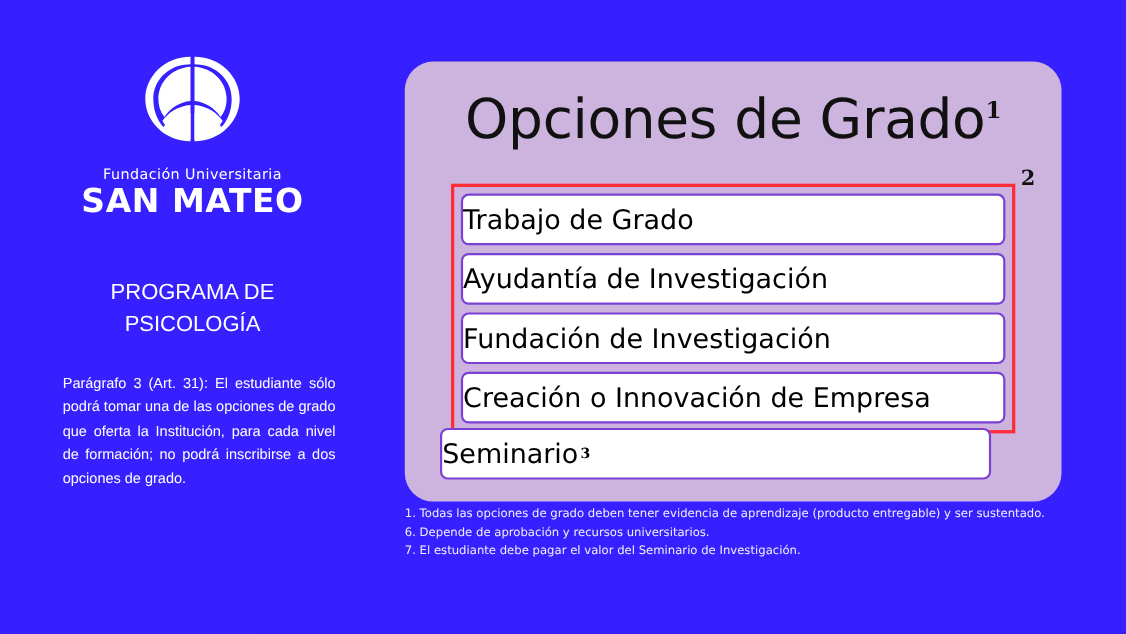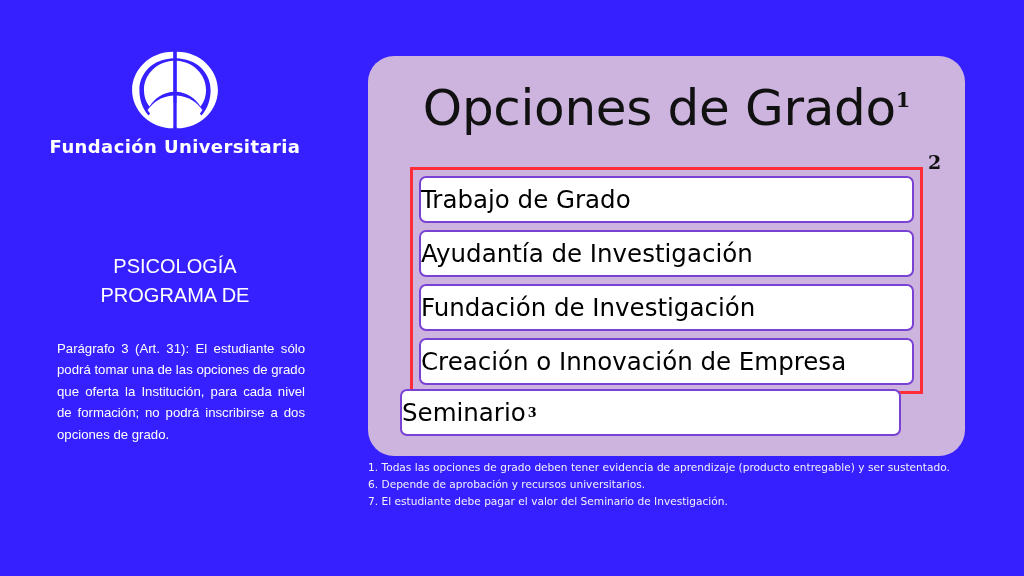--- a/index.html
+++ b/index.html
@@ -34,25 +34,25 @@
 
   .logo-mark {
     width: 92px;
     height: 84px;
     margin: 0 auto;
     display: block;
   }
 
   .logo-sub {
     color: #ffffff;
-    font-size: 18px;
+    font-size: 13px;
     letter-spacing: 0.4px;
-    margin-top: 4px;
-    font-family: "DejaVu Sans", sans-serif;
-    font-weight: 700;
+    margin-top: 20px;
+    font-family: "DejaVu Sans", sans-serif;
+    font-weight: 400;
   }
 
   .logo-name {
     color: #ffffff;
     font-size: 30px;
     font-weight: bold;
     letter-spacing: 0.5px;
     line-height: 1.05;
     margin-top: 1px;
     font-family: "DejaVu Sans", sans-serif;
@@ -222,25 +222,26 @@
                  C72 55 63 49 52 48
                  Z"></path>
         <path d="M52 52
                  C64 53 74 59 80 68
                  C75 76 67 82 58 85
                  C56 85.6 54 86 52 86.2
                  Z"></path>
       </g>
     </svg>
     <div class="logo-sub">Fundación Universitaria</div>
+    <div class="logo-name">SAN MATEO</div>
   </div>
 
   <div class="program">
+    <div>PROGRAMA DE</div>
     <div>PSICOLOGÍA</div>
-    <div>PROGRAMA DE</div>
   </div>
 
   <div class="paragraph">Parágrafo 3 (Art. 31): El estudiante sólo podrá tomar una de las opciones de grado que oferta la Institución, para cada nivel de formación; no podrá inscribirse a dos opciones de grado.</div>
 
 </div>
 
 <div class="panel">
 
   <div class="panel-title">
     <span>Opciones de Grado</span><sup>1</sup>

